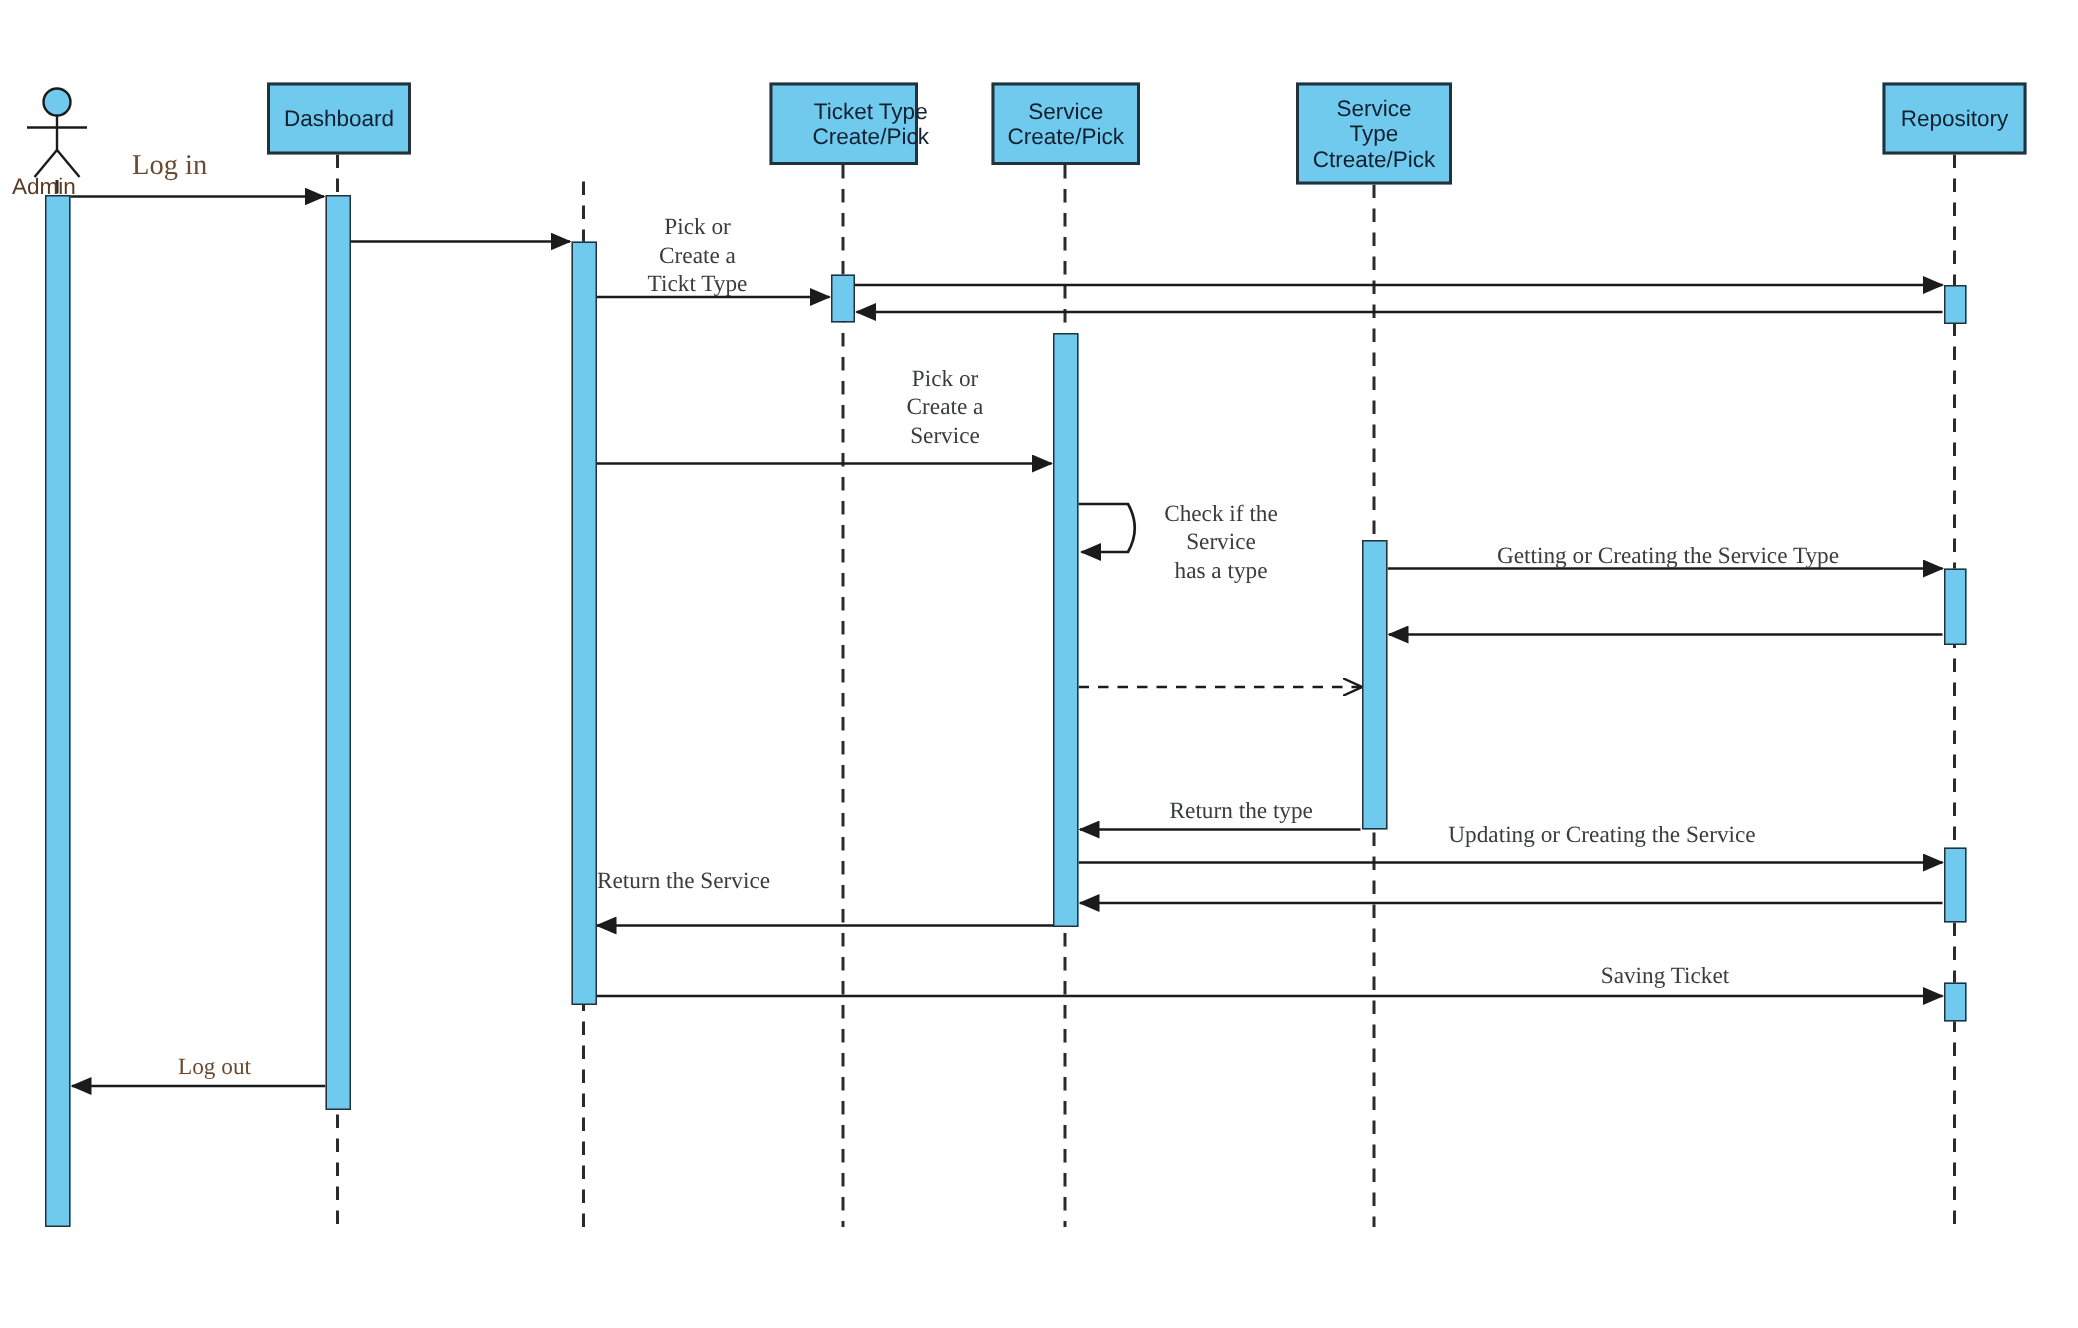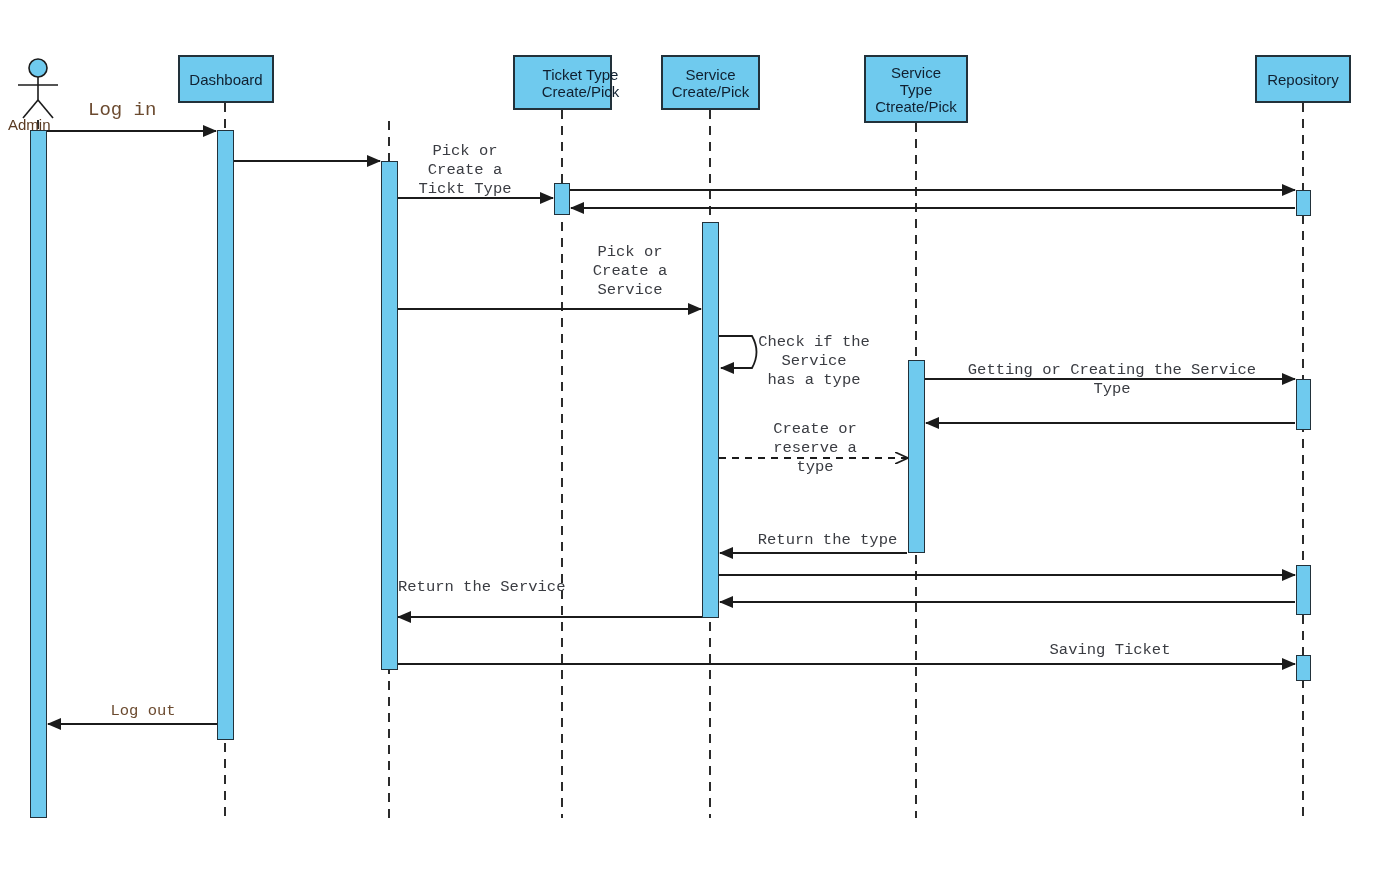--- a/index.html
+++ b/index.html
@@ -7,21 +7,21 @@
        font-family:"Liberation Sans",sans-serif;}
   #canvas{position:absolute;left:0;top:0;width:1385px;height:885px;border-radius:26px;}
   .hdr{position:absolute;background:#6FCAEE;border:2px solid #22313A;
        box-sizing:border-box;display:flex;align-items:center;justify-content:center;
        text-align:center;color:#102030;font-size:15px;line-height:17px;
        font-family:"Liberation Sans",sans-serif;}
   .act{position:absolute;background:#6FCAEE;border:1.5px solid #22313A;
        box-sizing:border-box;}
   .msg{position:absolute;color:#3A3C42;font-size:15.5px;line-height:19px;
        text-align:center;white-space:pre-line;
-       font-family:Liberation Mono, monospace;}
+       font-family:Liberation Serif, serif;}
   .msg.brown{color:#6B4A2F;font-size:19px;}
   .actor-label{position:absolute;color:#5A3A22;font-size:15px;
        font-family:"Liberation Sans",sans-serif;text-align:center;}
   svg.overlay{position:absolute;left:0;top:0;width:1385px;height:885px;
        pointer-events:none;}
 </style>
 </head>
 <body>
 
 <div id="canvas">
@@ -102,20 +102,18 @@
     <div class="msg" style="left: 400px; top: 142px; width: 130px;">Pick or
 Create a
 Tickt Type</div>
     <div class="msg" style="left: 565px; top: 243px; width: 130px;">Pick or
 Create a
 Service</div>
     <div class="msg" style="left: 750px; top: 333px; width: 128px;">Check  if the
 Service
 has a type</div>
     <div class="msg" style="left: 962px; top: 361px; width: 300px;">Getting or Creating the Service Type</div>
-    <div class="msg" style="left: 752px; top: 420px; width: 126px;">Create or
-reserve a
-type</div>
     <div class="msg" style="left: 755px; top: 531px; width: 145px;">Return the type</div>
+    <div class="msg" style="left: 838px; top: 547px; width: 460px;">Updating or Creating the Service</div>
     <div class="msg" style="left: 398px; top: 578px; width: 180px; text-align: left;">Return the Service</div>
     <div class="msg" style="left: 980px; top: 641px; width: 260px;">Saving Ticket</div>
     <div class="msg" style="color: rgb(107, 74, 47); left: 93px; top: 702px; width: 100px;">Log out</div>
   </div>
 
 </body></html>

